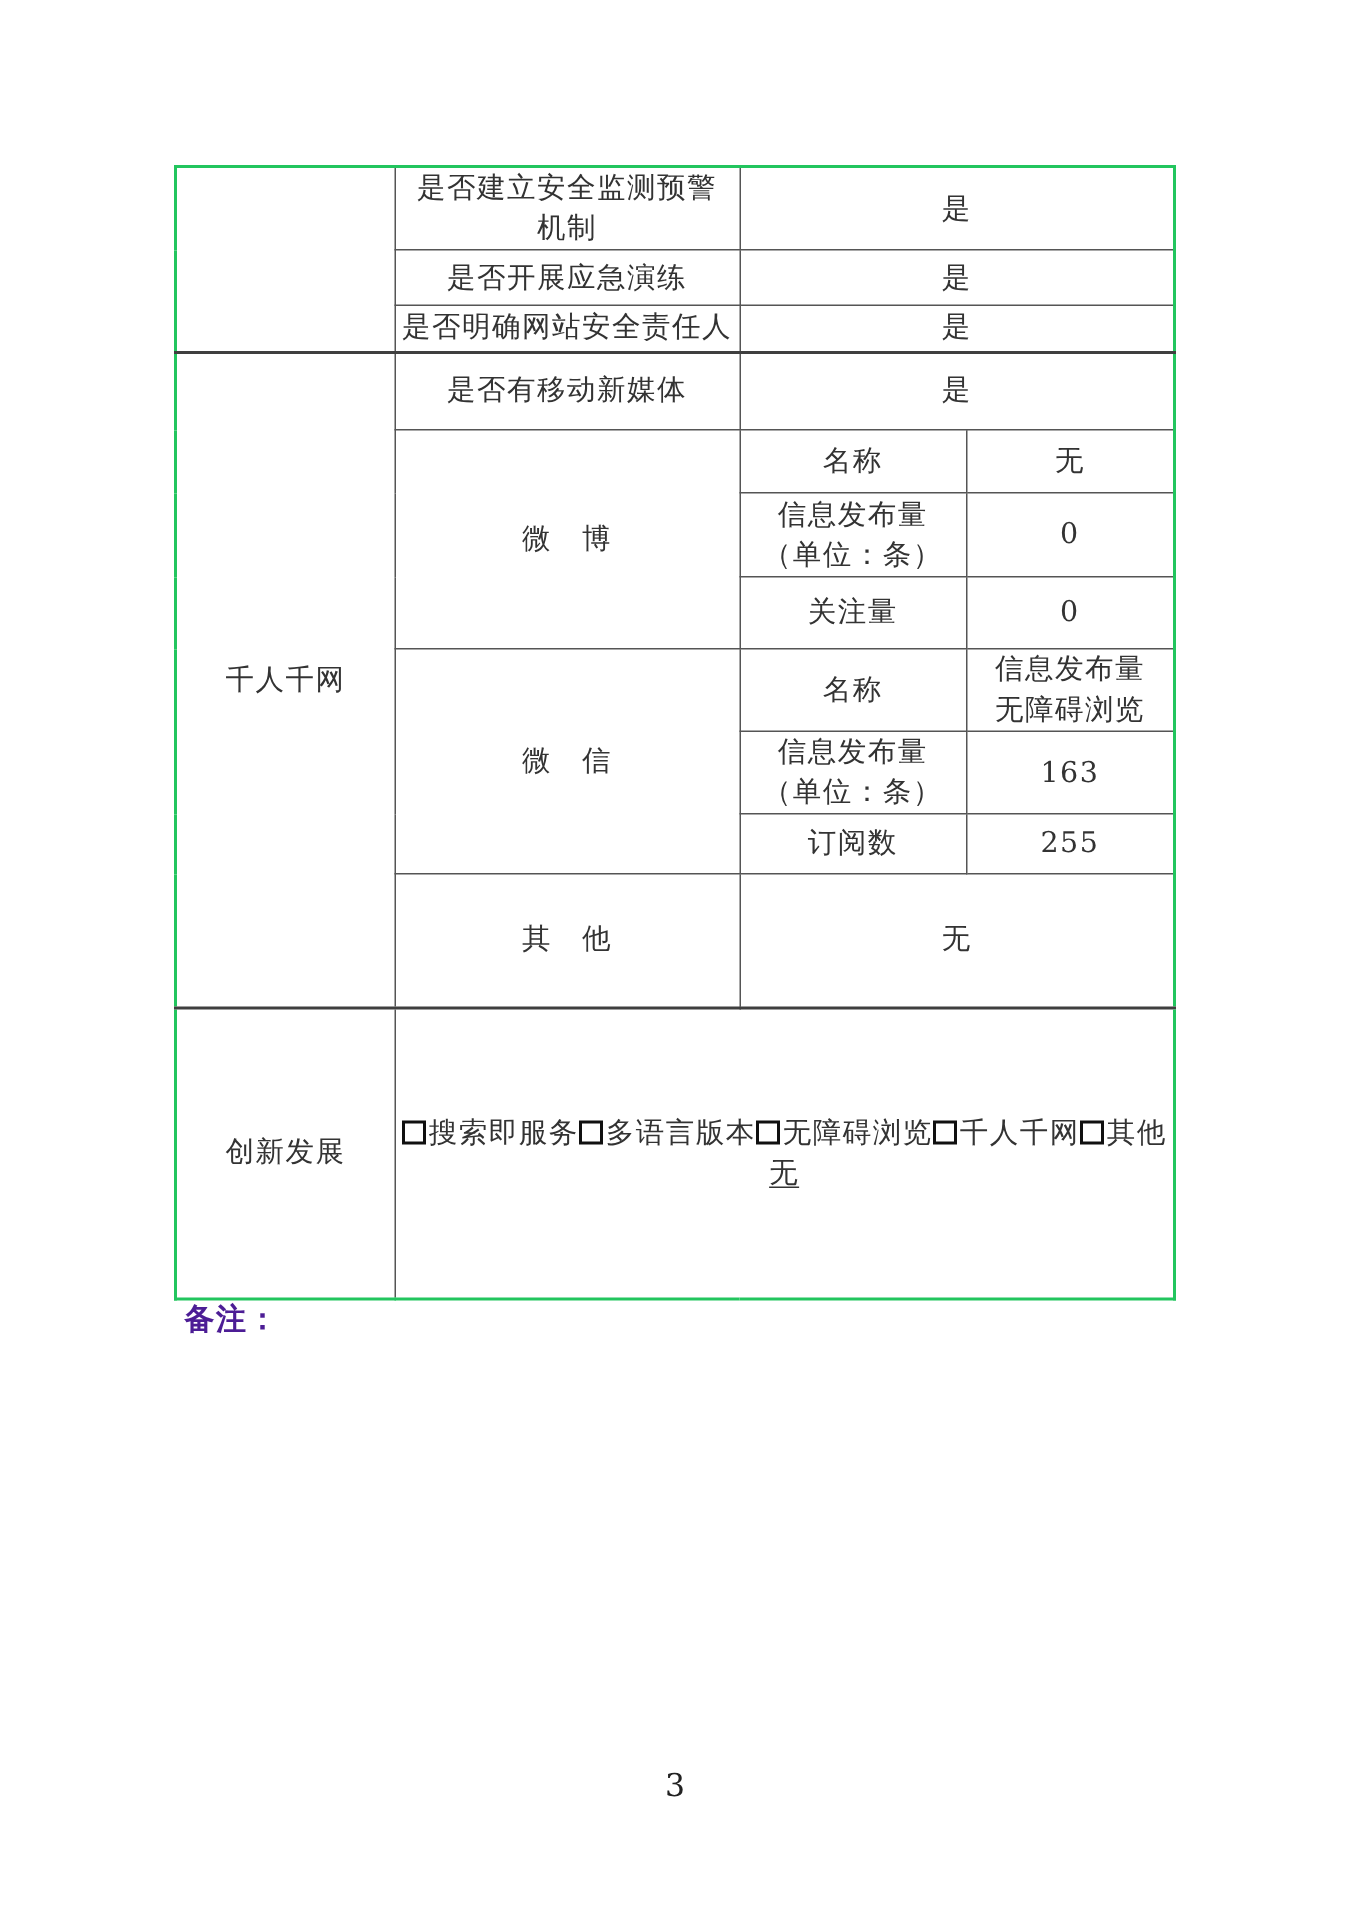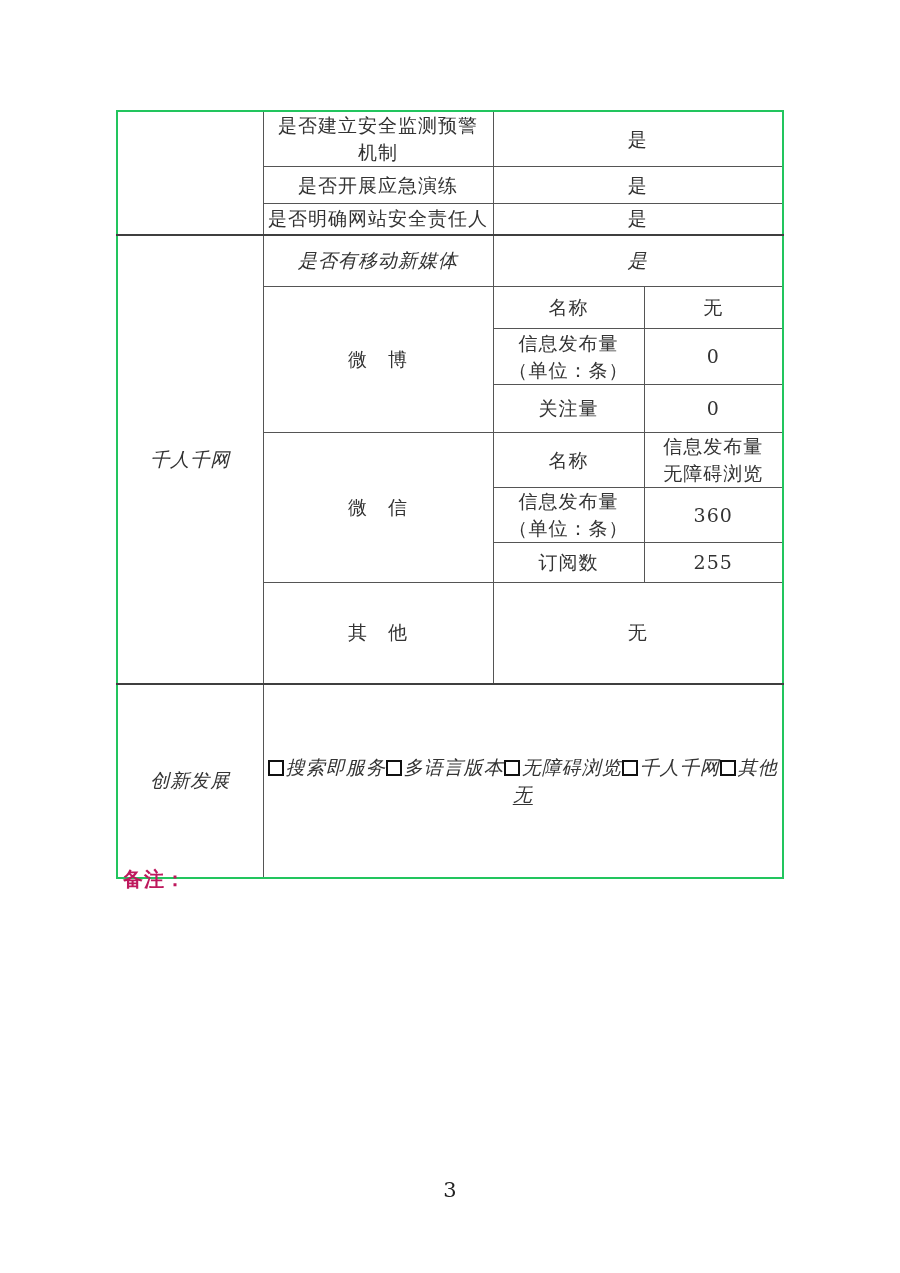--- a/index.html
+++ b/index.html
@@ -24,21 +24,21 @@
   table.report-table td {
     border: 1px solid #555555;
     text-align: center;
     vertical-align: middle;
     font-size: 19px;
     letter-spacing: 1px;
     line-height: 27px;
     padding: 0;
     overflow: hidden;
   }
-  tr.sec td { border-top: 2px solid #3f3f3f; font-style: italic; }
+  tr.sec td { border-top: 2px solid #3f3f3f; }
   .ln { display: block; }
   td.innov {
     text-align: left;
     padding-left: 31px;
     padding-right: 4px;
     font-size: 18.5px;
     letter-spacing: 0;
     line-height: 31px;
     margin-left: 27px;
   }
@@ -53,21 +53,21 @@
     background: #ffffff;
   }
   .u { text-decoration: underline; text-underline-offset: 3px; }
   .remark {
     position: absolute;
     left: 123px;
     top: 866px;
     font-size: 20px;
     font-weight: bold;
     letter-spacing: 1px;
-    color: #be185d;
+    color: #4c1d95;
   }
   .pageno {
     position: absolute;
     left: 0;
     top: 1178px;
     width: 100%;
     text-align: center;
     font-size: 21px;
     color: #222222;
   }
@@ -131,28 +131,28 @@
         <td>
           <span class="ln">信息发布量</span>
           <span class="ln">无障碍浏览</span>
         </td>
       </tr>
       <tr style="height:54px">
         <td>
           <span class="ln">信息发布量</span>
           <span class="ln">（单位：条）</span>
         </td>
-        <td>360</td>
+        <td>163</td>
       </tr>
       <tr style="height:40px">
         <td>订阅数</td>
         <td>255</td>
       </tr>
 
-      <tr style="height:101px">
+      <tr style="height:89px">
         <td>其　他</td>
         <td colspan="2">无</td>
       </tr>
 
       <tr class="sec" style="height:194px">
         <td>创新发展</td>
         <td class="innov" colspan="3">
           <div><span class="opt"><span class="cb"></span><span>搜索即服务</span></span><span class="opt"><span class="cb"></span><span>多语言版本</span></span><span class="opt"><span class="cb"></span><span>无障碍浏览</span></span><span class="opt"><span class="cb"></span><span>千人千网</span></span><span class="opt"><span class="cb"></span><span>其他</span></span>
           </div>
           <div><span class="u">无</span></div>

